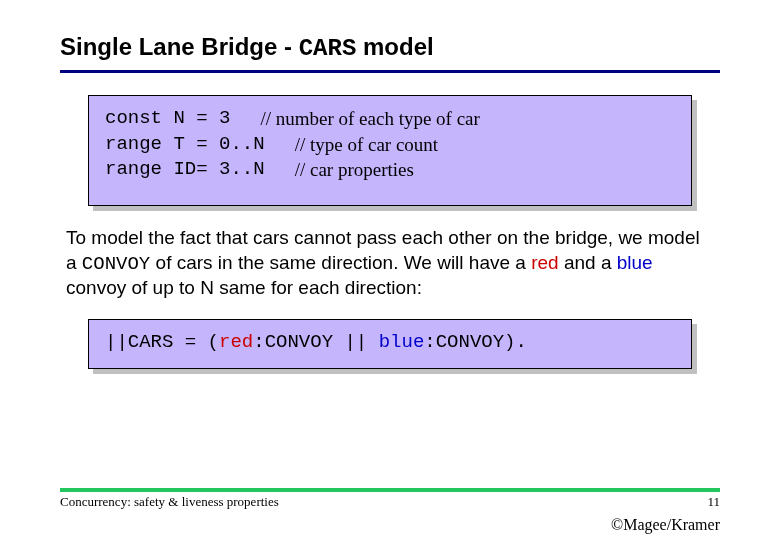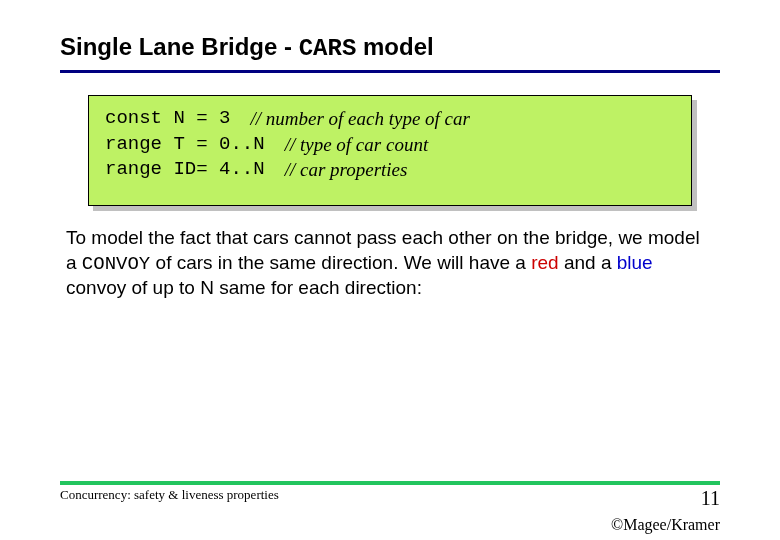--- a/index.html
+++ b/index.html
@@ -37,36 +37,35 @@
     position: relative;
   }
   .codebox-shadow {
     position: absolute;
     top: 5px; left: 5px; right: -5px; bottom: -5px;
     background: #c0c0c0;
     z-index: 0;
   }
   .codebox {
     position: relative;
-    background: #bef264;
+    background: #c4b5fd;
     border: 1.5px solid #000;
     padding: 10px 16px 12px 16px;
     font-family: "Courier New", monospace;
     font-size: 19px;
     line-height: 1.35;
     z-index: 1;
     white-space: nowrap;
   }
   .defs-row { display: flex; }
   .defs-col-code { white-space: pre; }
   .defs-col-comment {
     font-family: "Times New Roman", Times, serif;
-    font-style: italic;
     font-weight: normal;
-    margin-left: 20px;
+    margin-left: 30px;
     white-space: pre;
   }
   .codebox .gap { height: 10px; }
   .body-text {
     font-family: "Comic Sans MS", "Comic Sans", cursive, sans-serif;
     font-size: 19px;
     line-height: 1.3;
     margin: 0 6px 18px 6px;
   }
   .body-text .mono { font-family: Liberation Mono, monospace; }
@@ -77,21 +76,21 @@
     position: absolute;
     left: 60px; right: 60px; bottom: 30px;
     border-top: 4px solid #22c55e;
     padding-top: 2px;
     font-size: 13px;
     display: flex;
     justify-content: space-between;
     align-items: flex-start;
     font-family: "Times New Roman", Times, serif;
   }
-  .footer .page { font-size: 20px; }
+  .footer .page { font-size: 13px; }
   .credit {
     position: absolute;
     right: 60px;
     bottom: 6px;
     font-size: 16px;
     font-family: "Times New Roman", Times, serif;
   }
 </style>
 </head>
 <body>
@@ -108,31 +107,37 @@
     <div class="codebox">
       <div class="defs-row">
         <span class="defs-col-code">const N = 3</span>
         <span class="defs-col-comment">// number of each type of car</span>
       </div>
       <div class="defs-row">
         <span class="defs-col-code">range T = 0..N</span>
         <span class="defs-col-comment">// type of car count</span>
       </div>
       <div class="defs-row">
-        <span class="defs-col-code">range ID= 4..N</span>
+        <span class="defs-col-code">range ID= 3..N</span>
         <span class="defs-col-comment">// car properties</span>
       </div>
       <div class="gap"></div>
     </div>
   </div>
 
   <p class="body-text">
     <span>To model the fact that cars cannot pass each other on the bridge, we model a </span><span class="mono">CONVOY</span><span> of cars in the same direction. We will have a </span><span class="red">red</span><span> and a </span><span class="blue">blue</span><span> convoy of up to N same for each direction:</span>
   </p>
 
+  <div class="codebox-wrap">
+    <div class="codebox-shadow"></div>
+    <div class="codebox">
+      <span>||CARS = (</span><span class="red">red</span><span>:CONVOY || </span><span class="blue">blue</span><span>:CONVOY).</span>
+    </div>
+  </div>
 
   <div class="footer">
     <span>Concurrency: safety &amp; liveness properties</span>
     <span class="page">11</span>
   </div>
   <div class="credit">©Magee/Kramer</div>
 
 </div>
 
 </body></html>

